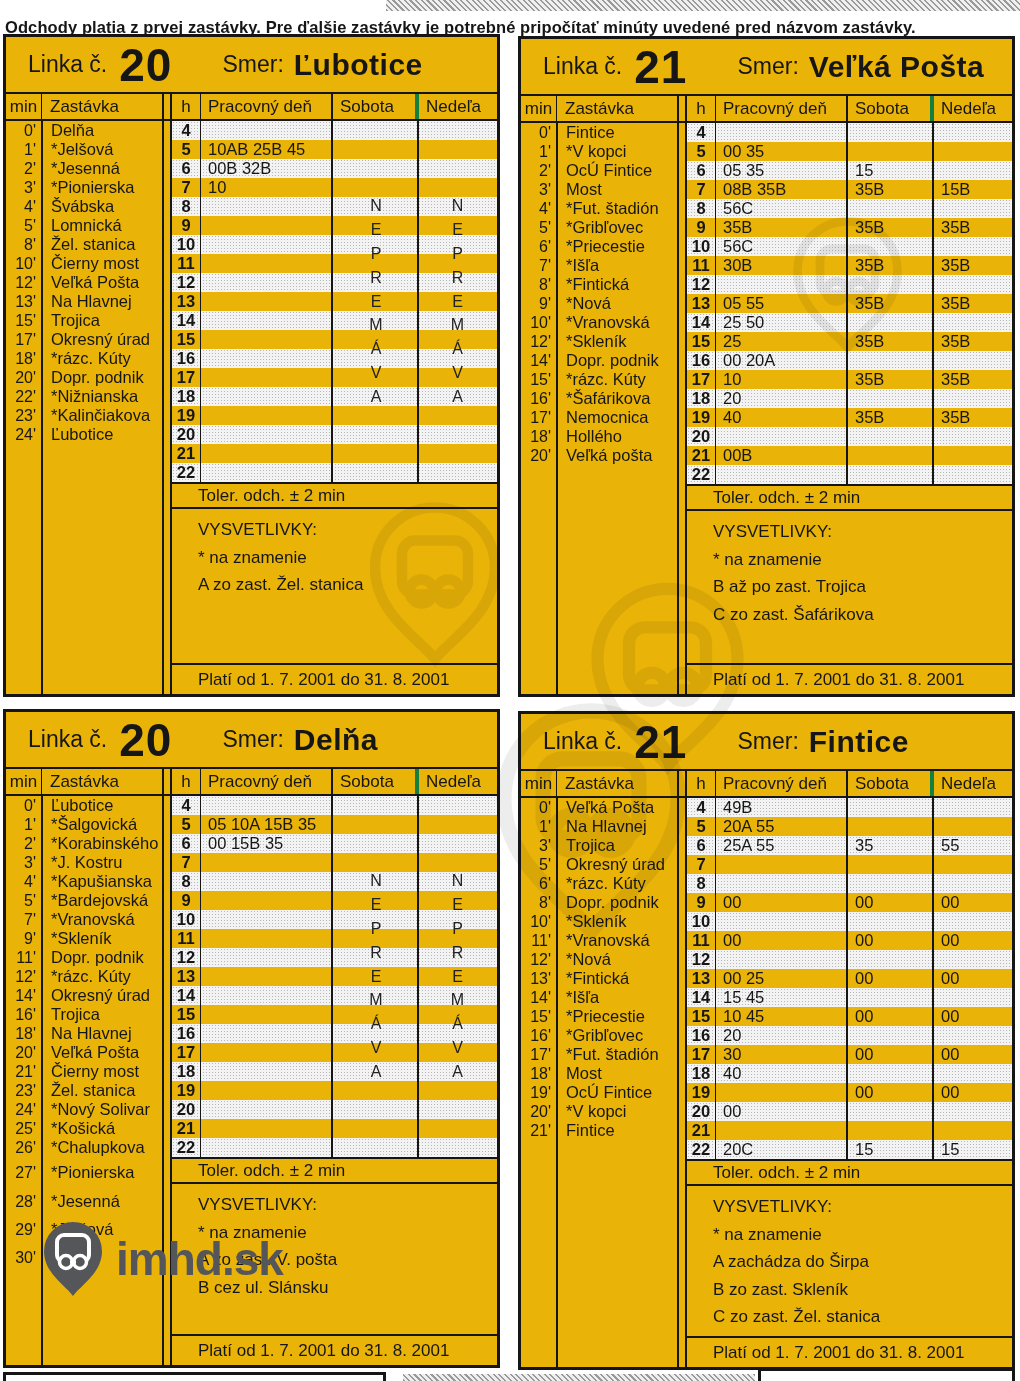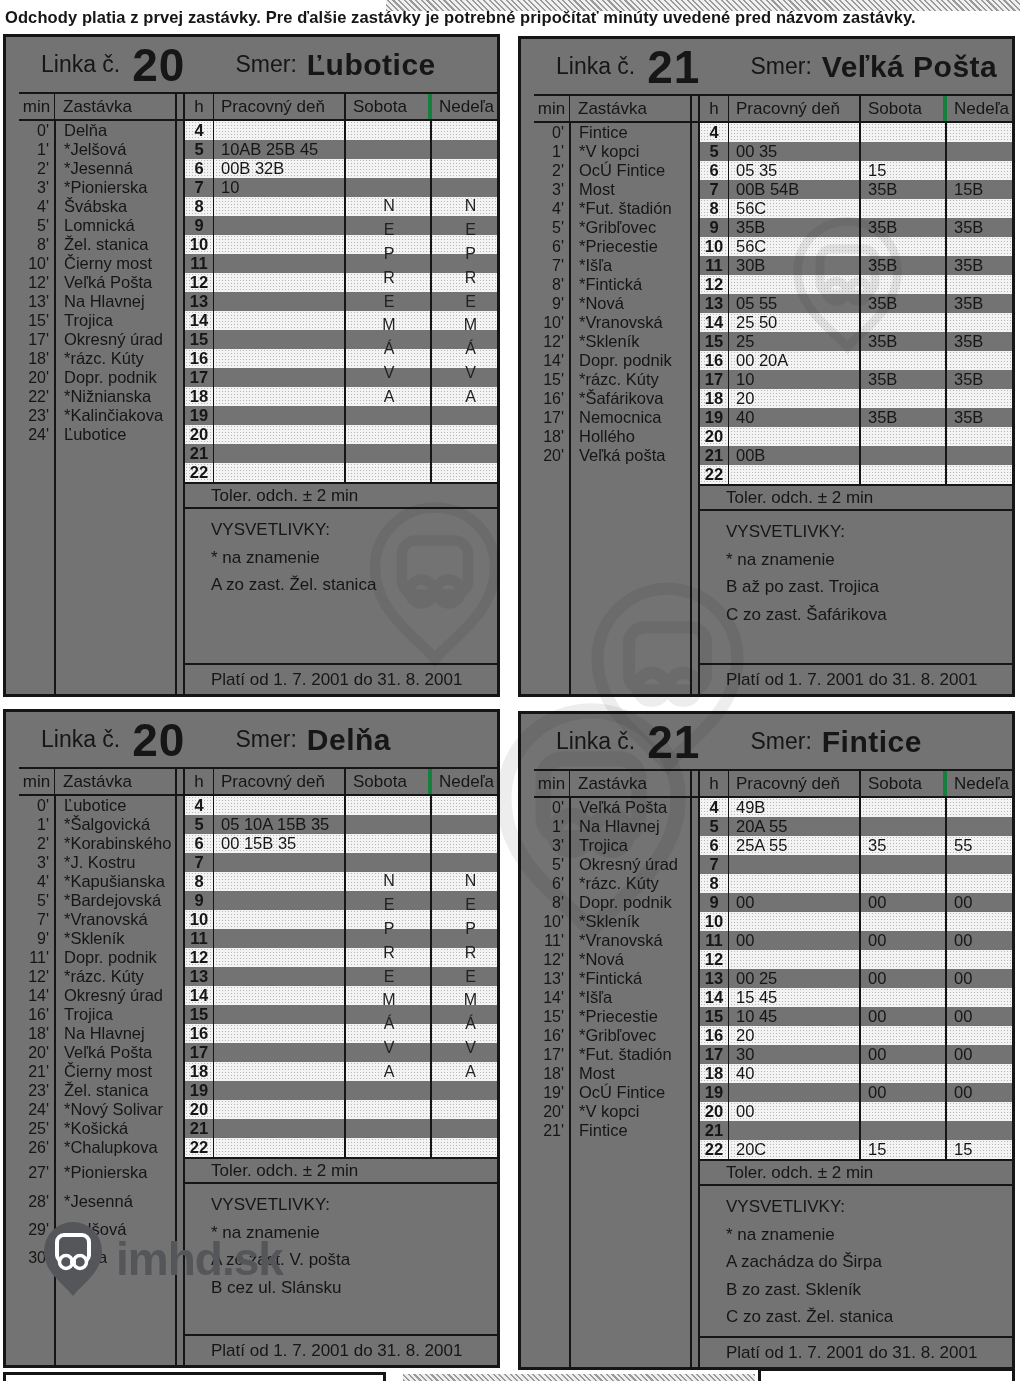--- a/index.html
+++ b/index.html
@@ -2,26 +2,26 @@
 <html><head>
 <meta charset="utf-8">
 <style>
   * { box-sizing: border-box; margin: 0; padding: 0; }
   html,body { width:1020px; height:1381px; }
   body { position:relative; background:#fff; color:#161616;
          font-family:"Liberation Sans", sans-serif; overflow:hidden; }
 
   .top-hatch { position:absolute; left:386px; top:0; width:634px; height:11px;
     background:repeating-linear-gradient(45deg,#9a9a9a 0 1.5px,#f0f0f0 1.5px 4px); }
-  .head-note { position:absolute; left:5px; top:8px; width:1012px;
+  .head-note { position:absolute; left:5px; top:18px; width:1012px;
     font-size:16.5px; font-weight:bold; letter-spacing:.1px; white-space:nowrap; }
 
   
-  .panel { position:absolute; width:497px; border:3px solid #151515; background:#737373;
-           display:flex; flex-direction:column; z-index:1;padding-left:13px; }
+  .panel { position:absolute; width:497px; border:3px solid #151515; background:#eab308;
+           display:flex; flex-direction:column; z-index:1; }
   .panel-1 { left:3px;   top:34px;  height:663px; }
   .panel-2 { left:518px; top:36px;  height:661px; }
   .panel-3 { left:3px;   top:709px; height:659px; }
   .panel-4 { left:518px; top:711px; height:659px; }
 
   .title-row { flex:0 0 57px; border-bottom:2.5px solid #151515;
     display:flex; align-items:center; padding-left:22px; }
   .t-linka { font-size:23px; }
   .t-num   { font-size:46px; font-weight:bold; margin-left:12px; letter-spacing:1px; }
   .t-smer  { font-size:23px; margin-left:50px; }
@@ -468,21 +468,21 @@
               <span class="c-n"></span>
             </div>
             <div class="hr shaded">
               <span class="c-h">6</span>
               <span class="c-w">05 35</span>
               <span class="c-s">15</span>
               <span class="c-n"></span>
             </div>
             <div class="hr">
               <span class="c-h">7</span>
-              <span class="c-w">00B 54B</span>
+              <span class="c-w">08B 35B</span>
               <span class="c-s">35B</span>
               <span class="c-n">15B</span>
             </div>
             <div class="hr shaded">
               <span class="c-h">8</span>
               <span class="c-w">56C</span>
               <span class="c-s"></span>
               <span class="c-n"></span>
             </div>
             <div class="hr">

